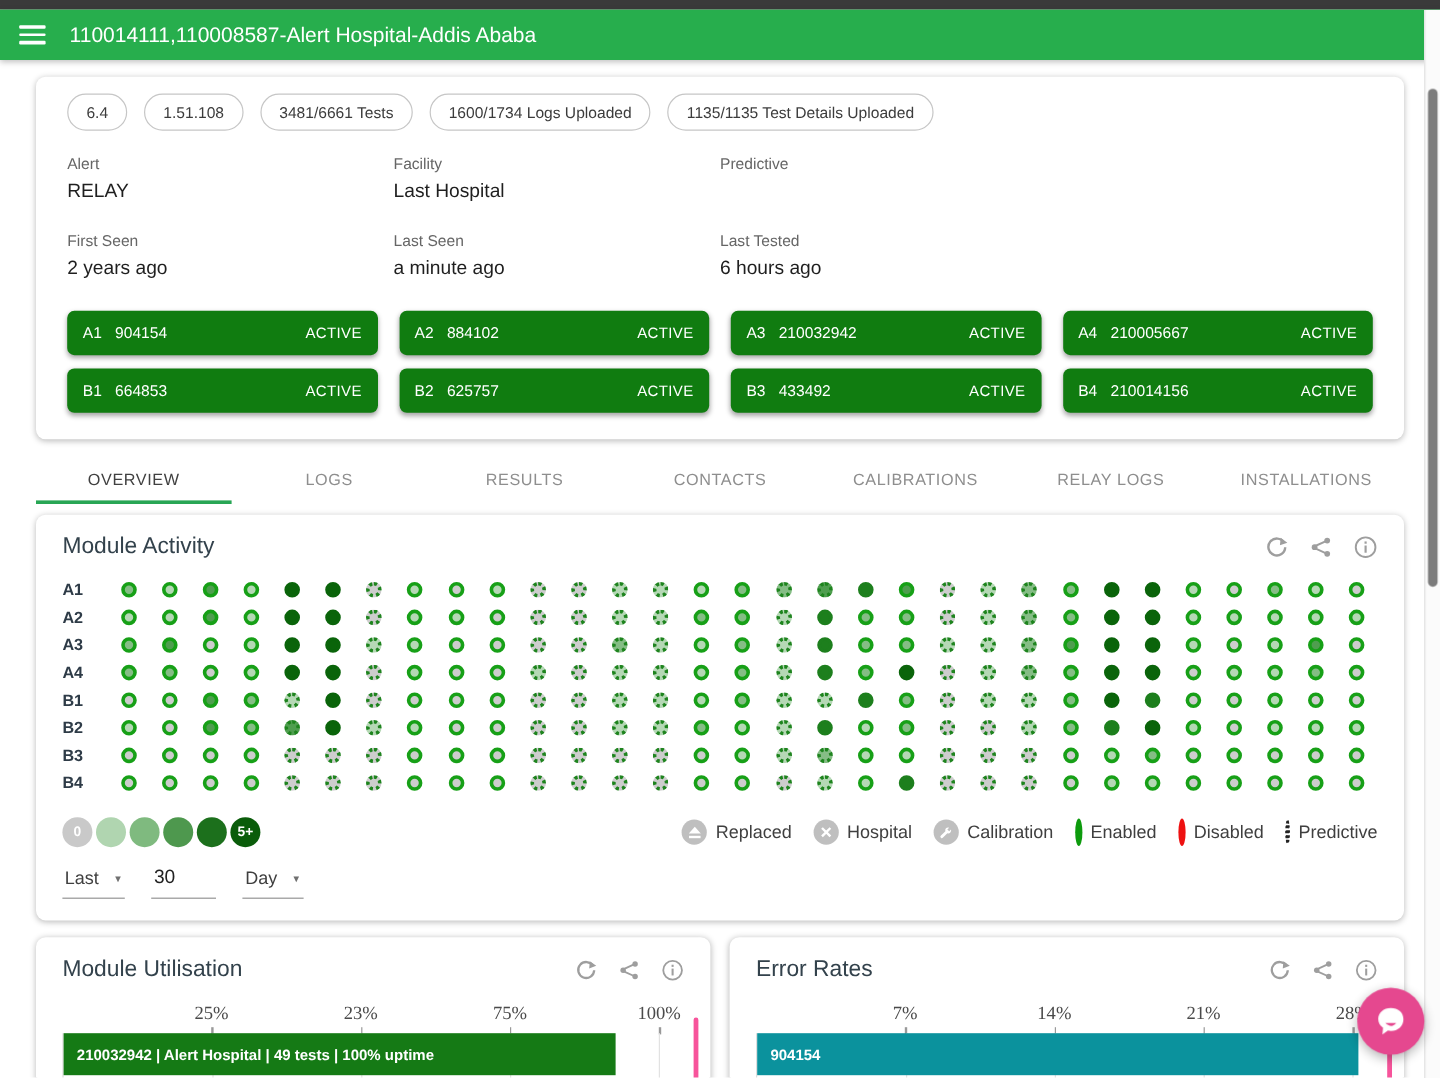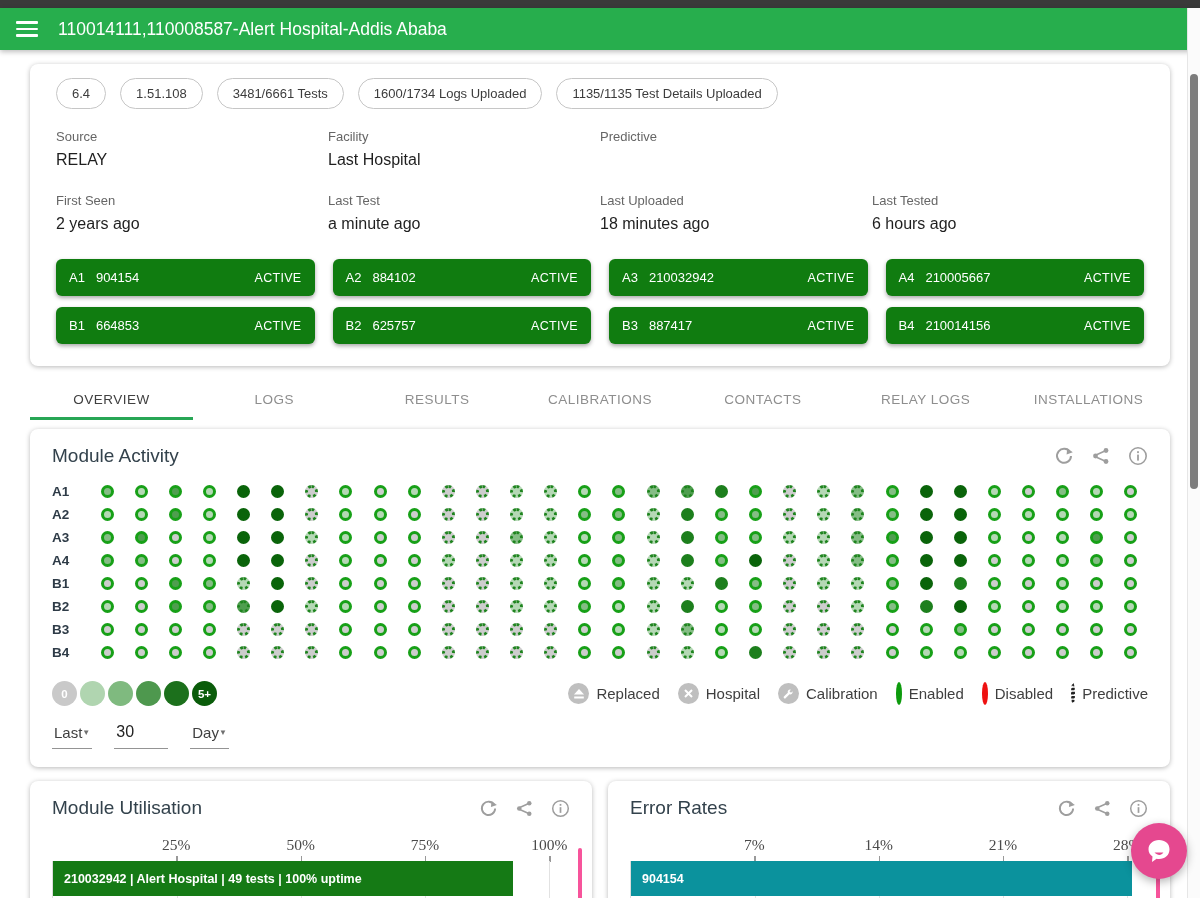--- a/index.html
+++ b/index.html
@@ -67,21 +67,21 @@
   .legend-items { display:flex; gap:18px; align-items:center; }
   .legend-item { display:flex; gap:7px; align-items:center; font-size:15px; color:#3f3f3f; }
   .licon-circle { width:21px; height:21px; border-radius:50%; background:#bfbfbf;
                   display:flex; align-items:center; justify-content:center; }
   .ring { width:12px; height:12px; border-radius:50%; border:3.5px solid #0d9b0d; }
   .ring.red { border-color:#ee1111; }
   .pdot { width:13px; height:13px; border-radius:50%; border:2.8px dotted #222; }
 
   .period { display:flex; gap:22px; margin-top:16px; align-items:flex-end; }
   .u-select { font-size:15px; color:#3f3f3f; border-bottom:1px solid #949494;
-              padding:2px 2px 7px; display:flex; gap:0; align-items:center; cursor:pointer; }
+              padding:2px 2px 7px; display:flex; gap:12px; align-items:center; cursor:pointer; }
   .caret { font-size:8px; color:#707070; }
   .num-input { font-size:16px; color:#222; border:none; border-bottom:1px solid #949494;
                padding:0 2px 7px; width:54px; font-family:"Liberation Sans",sans-serif; outline:none; background:transparent; }
 
   .bottom { display:flex; gap:16px; margin-top:14px; }
   .chart-card { flex:1; padding:16px 22px; height:240px; overflow:hidden; position:relative; }
   .chart { margin-top:17px; position:relative; }
   .axis { position:relative; height:25px; font-family:"Liberation Serif", serif; font-size:15.5px; color:#4a4a4a; }
   .axis .tick { position:absolute; transform:translateX(-50%); top:0; }
   .axis .tickmark { position:absolute; top:20px; width:1.5px; height:6px; background:#999; }
@@ -121,41 +121,37 @@
     <div class="chips" id="chips">
         <span class="chip">6.4</span>
         <span class="chip">1.51.108</span>
         <span class="chip">3481/6661 Tests</span>
         <span class="chip">1600/1734 Logs Uploaded</span>
         <span class="chip">1135/1135 Test Details Uploaded</span>
       </div>
 
     <div class="info-grid">
       <div>
-        <div class="field-label">Source</div>
+        <div class="field-label">Alert</div>
         <div class="field-value">RELAY</div>
       </div>
       <div>
         <div class="field-label">Facility</div>
         <div class="field-value">Last Hospital</div>
       </div>
       <div style="grid-column:span 2">
         <div class="field-label">Predictive</div>
       </div>
       <div>
         <div class="field-label">First Seen</div>
         <div class="field-value">2 years ago</div>
       </div>
       <div>
-        <div class="field-label">Last Test</div>
+        <div class="field-label">Last Seen</div>
         <div class="field-value">a minute ago</div>
-      </div>
-      <div>
-        <div class="field-label">Last Uploaded</div>
-        <div class="field-value">18 minutes ago</div>
       </div>
       <div>
         <div class="field-label">Last Tested</div>
         <div class="field-value">6 hours ago</div>
       </div>
     </div>
 
     <div class="modules-grid" id="modules">
         <div class="module-badge">
           <span><span class="module-slot">A1</span><span>904154</span></span>
@@ -175,36 +171,36 @@
         </div>
         <div class="module-badge">
           <span><span class="module-slot">B1</span><span>664853</span></span>
           <span class="module-status">ACTIVE</span>
         </div>
         <div class="module-badge">
           <span><span class="module-slot">B2</span><span>625757</span></span>
           <span class="module-status">ACTIVE</span>
         </div>
         <div class="module-badge">
-          <span><span class="module-slot">B3</span><span>887417</span></span>
+          <span><span class="module-slot">B3</span><span>433492</span></span>
           <span class="module-status">ACTIVE</span>
         </div>
         <div class="module-badge">
           <span><span class="module-slot">B4</span><span>210014156</span></span>
           <span class="module-status">ACTIVE</span>
         </div>
       </div>
   </div>
 
   <div class="tabs" id="tabs">
       <div class="tab active">OVERVIEW</div>
       <div class="tab">LOGS</div>
       <div class="tab">RESULTS</div>
+      <div class="tab">CONTACTS</div>
       <div class="tab">CALIBRATIONS</div>
-      <div class="tab">CONTACTS</div>
       <div class="tab">RELAY LOGS</div>
       <div class="tab">INSTALLATIONS</div>
     </div>
 
   <div class="card card2">
     <div class="card-head">
       <div class="card-title">Module Activity</div>
       <div class="card-icons">
         <span class="icon-btn">
           <svg width="20" height="20" viewBox="0 0 20 20">
@@ -615,21 +611,21 @@
                 <rect x="9.1" y="8.6" width="1.8" height="6" fill="#9e9e9e"></rect>
                 <rect x="9.1" y="5.2" width="1.8" height="1.9" fill="#9e9e9e"></rect>
               </svg>
           </span>
         </div>
       </div>
       <div class="chart" id="chart-0">
           <div class="axis">
             <span class="tick" style="left: 24%;">25%</span>
             <span class="tickmark" style="left: 24%;"></span>
-            <span class="tick" style="left: 48%;">50%</span>
+            <span class="tick" style="left: 48%;">23%</span>
             <span class="tickmark" style="left: 48%;"></span>
             <span class="tick" style="left: 72%;">75%</span>
             <span class="tickmark" style="left: 72%;"></span>
             <span class="tick" style="left: 96%;">100%</span>
             <span class="tickmark" style="left: 96%;"></span>
           </div>
           <div class="plot">
             <span class="gridline" style="left: 24%;"></span>
             <span class="gridline" style="left: 48%;"></span>
             <span class="gridline" style="left: 72%;"></span>

